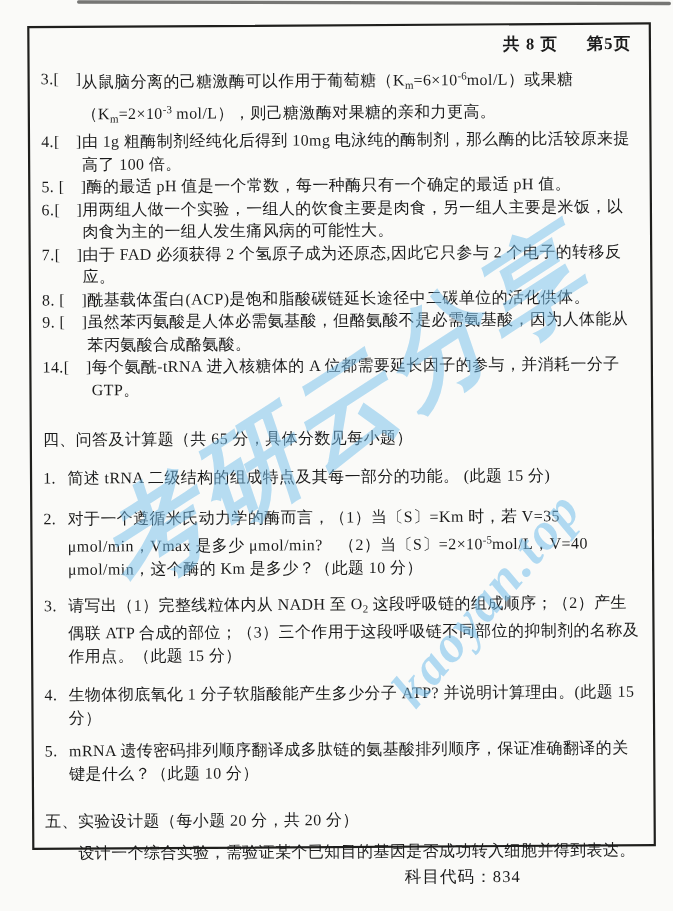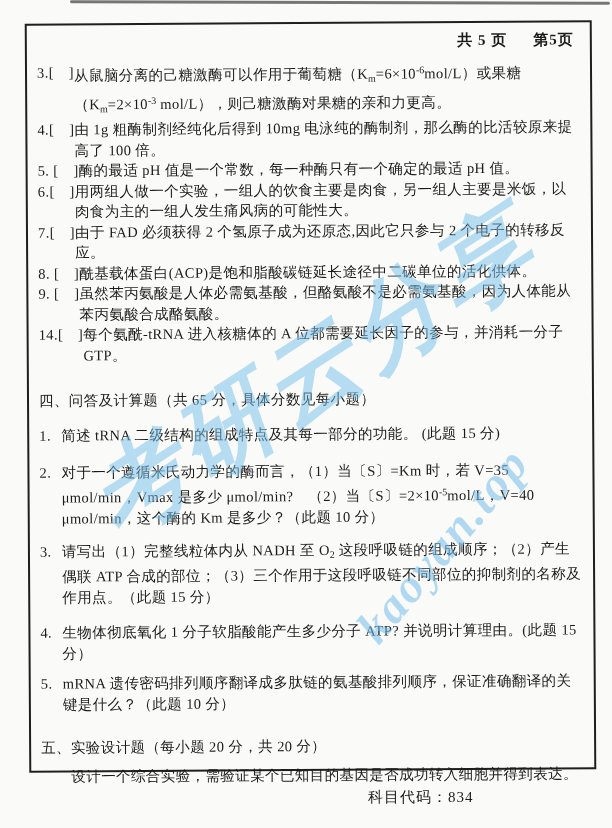--- a/index.html
+++ b/index.html
@@ -101,21 +101,21 @@
 </head>
 <body>
 
 <div id="stage">
 
   <div class="scan-streak"></div>
 
   <div class="border-box">
 
     <div class="page-header">
-      <span>共 5 页</span><span class="gap"></span><span>第5页</span>
+      <span>共 8 页</span><span class="gap"></span><span>第5页</span>
     </div>
 
     <div class="tf-list">
       <div class="tf-item">
         <span class="tf-prefix">3.[　]</span>
         <span class="tf-body">从鼠脑分离的己糖激酶可以作用于葡萄糖（K<sub>m</sub>=6×10<sup>-6</sup>mol/L）或果糖（K<sub>m</sub>=2×10<sup>-3</sup> mol/L），则己糖激酶对果糖的亲和力更高。</span>
       </div>
       <div class="tf-item">
         <span class="tf-prefix">4.[　]</span>
         <span class="tf-body">由 1g 粗酶制剂经纯化后得到 10mg 电泳纯的酶制剂，那么酶的比活较原来提高了 100 倍。</span>

